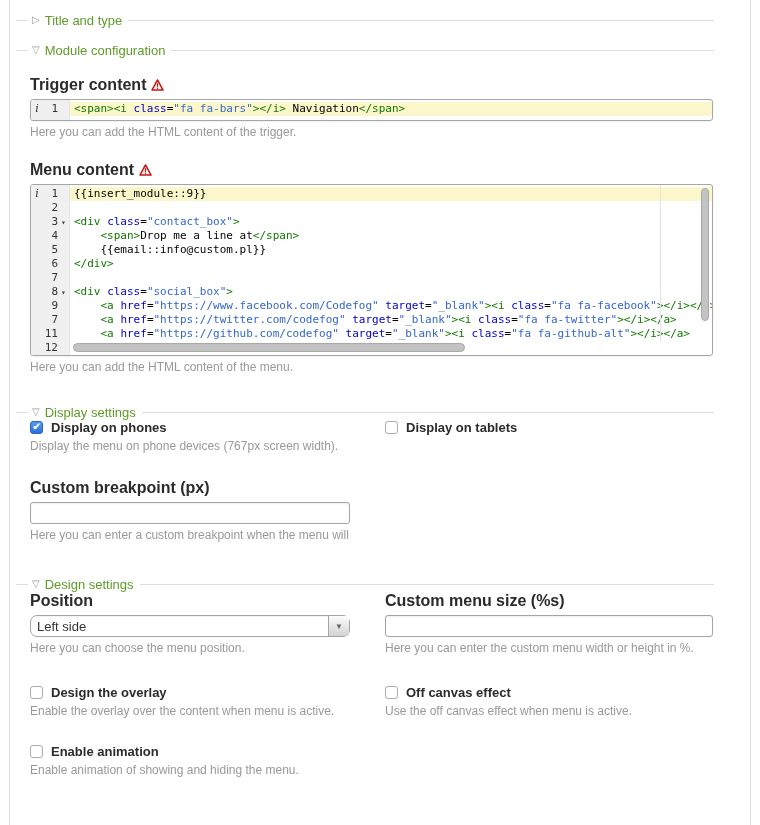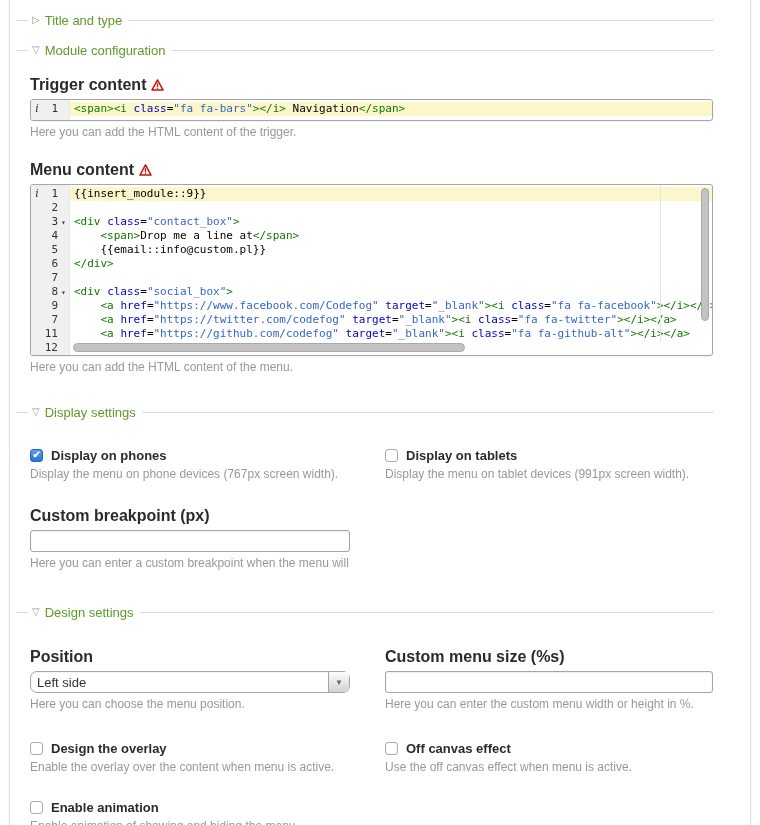--- a/index.html
+++ b/index.html
@@ -58,21 +58,21 @@
   
   .tinput { width:100%; height:22px; border:1px solid #a5a5a5; border-radius:3px; padding:2px 6px;
             font-family:"Liberation Sans", sans-serif; font-size:13px; color:#333; background:#fff;
             box-shadow:inset 0 1px 2px rgba(0,0,0,.07); }
   .select { width:100%; height:22px; border:1px solid #a5a5a5; border-radius:7px; background:#fff;
             display:flex; align-items:center; cursor:pointer; box-shadow:inset 0 1px 1px rgba(0,0,0,.05); }
   .select-value { flex:1; font-size:13px; color:#333; padding:0 6px; }
   .select-arrow { flex:0 0 21px; height:20px; border-left:1px solid #a5a5a5; border-radius:0 2px 2px 0;
                   background:linear-gradient(#fdfdfd,#d2d2d2); display:flex; align-items:center; justify-content:center;
                   color:#666; font-size:8px; } .mt14{margin-top:14px;} .mt18{margin-top:18px;} .mt22{margin-top:22px;}
-  .mt26{margin-top:26px;} .mt28{margin-top:28px;} .mt30{margin-top:30px;} .mt34{margin-top:34px;}
+  .mt26{margin-top:26px;} .mt28{} .mt30{margin-top:30px;} .mt34{margin-top:34px;}
 </style>
 </head>
 <body>
 
 <div class="page">
 
   <div class="legend-row">
     <span class="lg-arrow">▷</span>
     <span class="lg-text">Title and type</span>
   </div>
@@ -212,21 +212,20 @@
         <span class="cb on"></span>
         <span class="cb-label">Display on phones</span>
       </div>
       <p class="help">Display the menu on phone devices (767px screen width).</p>
     </div>
     <div>
       <div class="cb-row">
         <span class="cb"></span>
         <span class="cb-label">Display on tablets</span>
       </div>
-      <p class="help">Display the menu on tablet devices (991px screen width).</p>
     </div>
   </div>
 
   <div class="row2 mt26">
     <div>
       <div class="w-label">
         <span>Custom breakpoint (px)</span>
       </div>
       <input class="tinput" type="text" value="" style="">
       <p class="help">Here you can enter a custom breakpoint when the menu will be</p>

